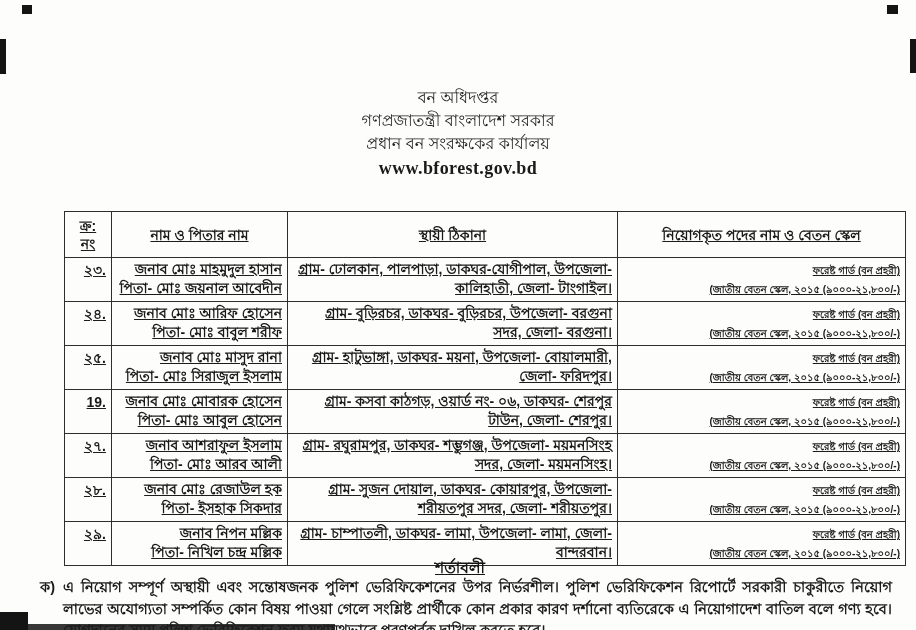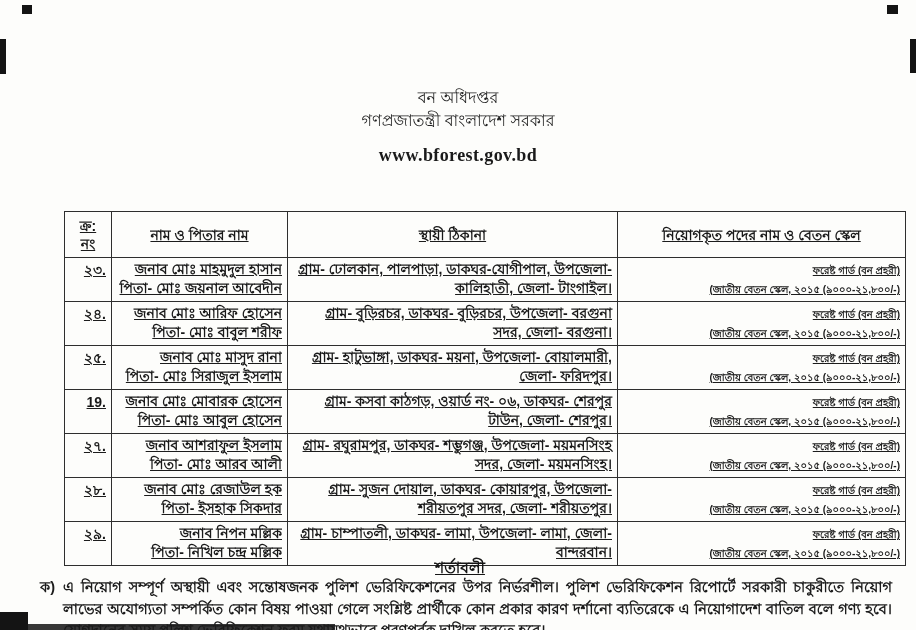--- a/index.html
+++ b/index.html
@@ -23,21 +23,21 @@
 
   
   .letterhead {
     position: absolute; left: 0; top: 86px; width: 916px;
     text-align: center; line-height: 23px; font-size: 16px;
     font-weight: 500; color: #222;
   }
   .letterhead .site {
     font-family: "Liberation Serif", "DejaVu Serif", serif;
     font-weight: 700; font-size: 18px; letter-spacing: .4px;
-    margin-top: 12px; color: #1a1a1a;
+    margin-top: 2px; color: #1a1a1a;
   }
 
   
   .tbl-wrap { position: absolute; left: 64px; top: 211px; width: 841px; text-decoration: underline; }
   table {
     border-collapse: collapse; table-layout: fixed; width: 841px;
     font-size: 14px; color: #191919;
   }
   col.c-serial { width: 47px; }
   col.c-name { width: 176px; }
@@ -75,20 +75,21 @@
   <div class="mark mark-tl"></div>
   <div class="mark mark-tr"></div>
   <div class="mark mark-left"></div>
   <div class="mark mark-right"></div>
   <div class="mark mark-bl"></div>
   <div class="mark mark-bottom"></div>
 
   <div class="letterhead">
     <div>বন অধিদপ্তর</div>
     <div>গণপ্রজাতন্ত্রী বাংলাদেশ সরকার</div>
+    <div>প্রধান বন সংরক্ষকের কার্যালয়</div>
     <div class="site">www.bforest.gov.bd</div>
   </div>
 
   <div class="tbl-wrap">
     <table>
       <colgroup>
         <col class="c-serial">
           <col class="c-name">
           <col class="c-address">
           <col class="c-post">

